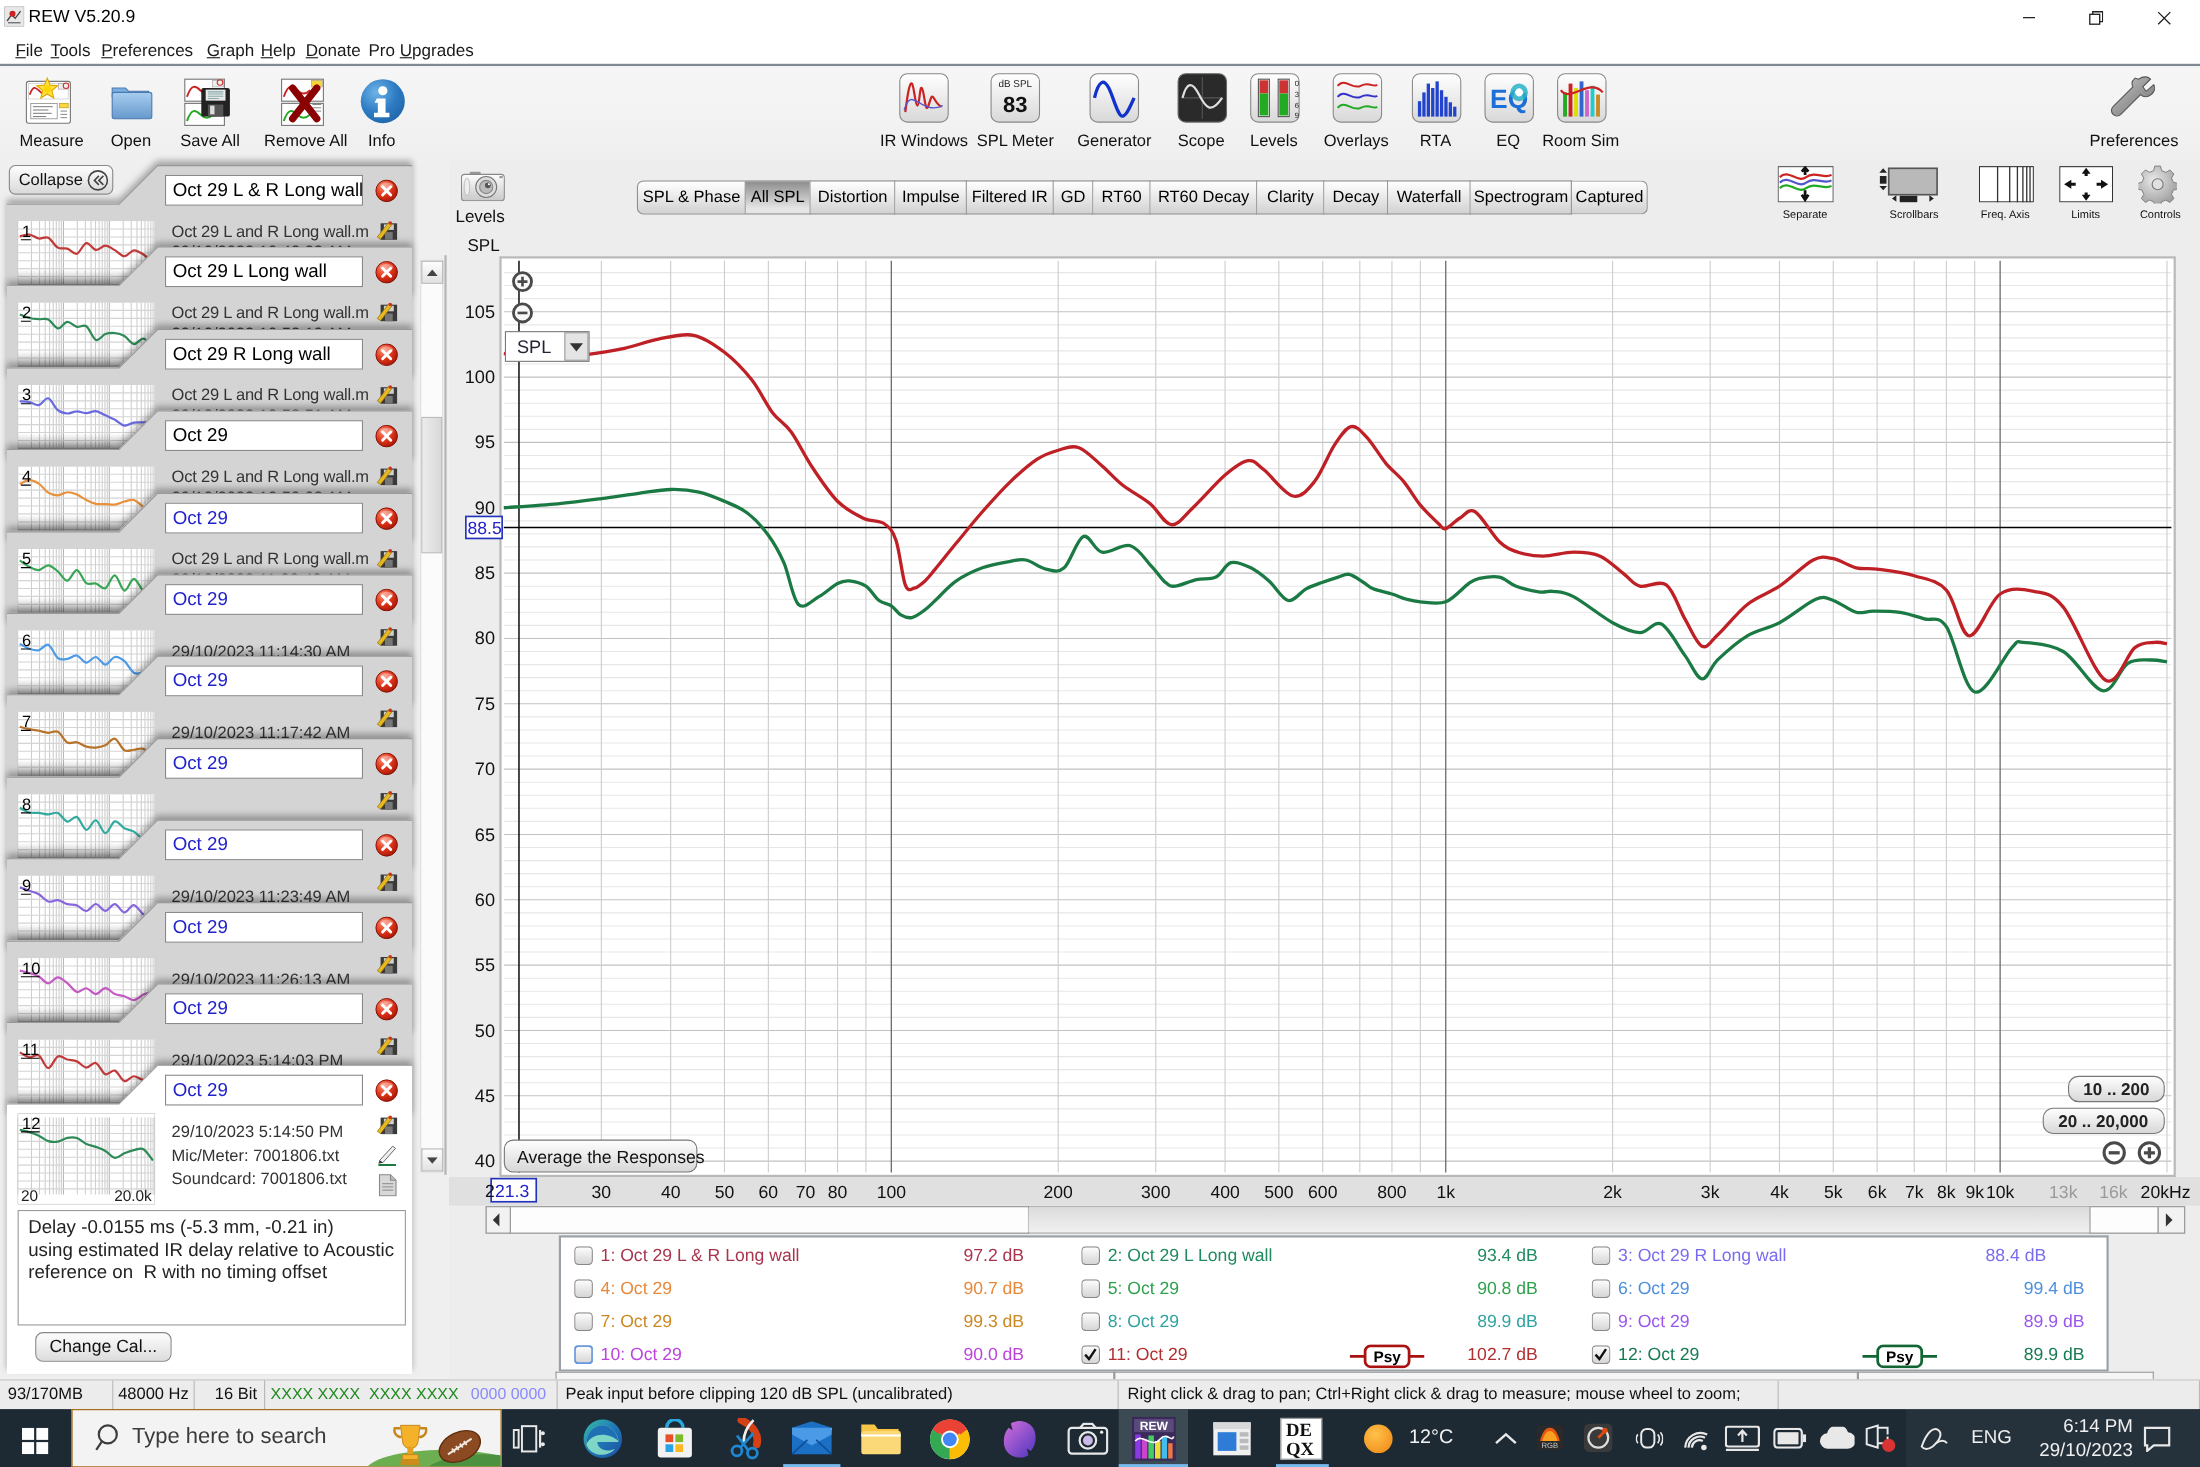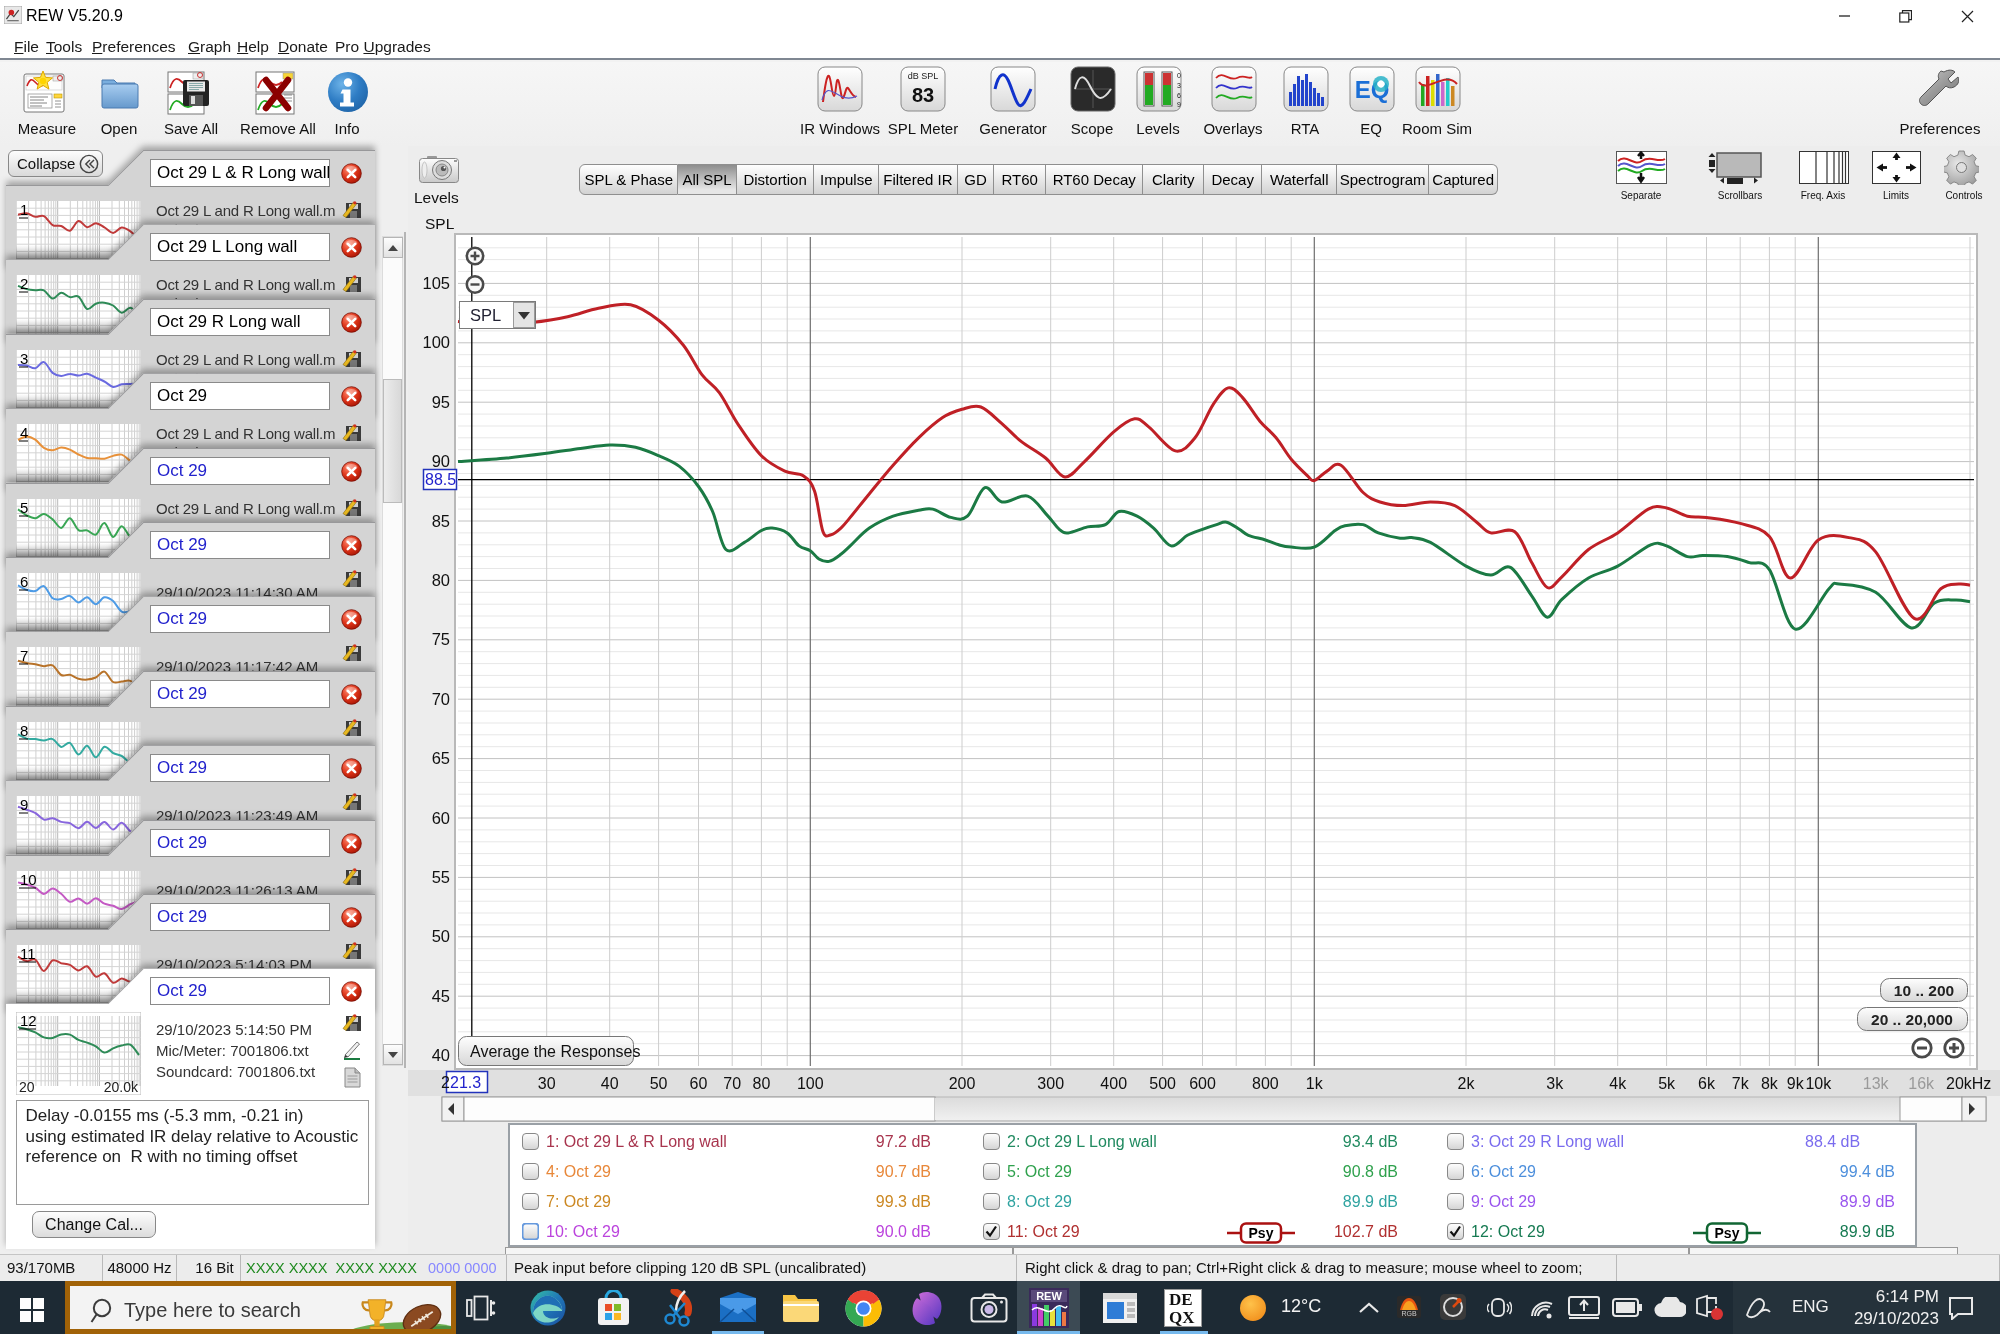--- a/index.html
+++ b/index.html
@@ -1051,21 +1051,21 @@
 <div class="abs" id="taskbar">
 <div class="abs" style="left:1733px;top:0;width:267px;height:53px;background:rgba(255,255,255,0.04);"></div>
 <svg class="abs" style="left:20px;top:17px;" width="24" height="24" viewBox="0 0 24 24">
       <g fill="#fdfdfd">
         <rect x="0" y="0" width="11" height="11"></rect>
         <rect x="13" y="0" width="11" height="11"></rect>
         <rect x="0" y="13" width="11" height="11"></rect>
         <rect x="13" y="13" width="11" height="11"></rect>
       </g>
     </svg>
-<div class="abs" style="left:65px;top:0px;width:391px;height:53px;background:#f3f3f3;border:5px solid #a16207;overflow:hidden;">
+<div class="abs" style="left:65px;top:0px;width:391px;height:53px;background:#f3f3f3;border:1px solid #a16207;overflow:hidden;">
 <svg class="abs" style="left:268px;top:30px;" width="123" height="23" viewBox="0 0 123 23">
         <ellipse cx="70" cy="26" rx="72" ry="20" fill="#6cae50"></ellipse>
         <ellipse cx="105" cy="30" rx="55" ry="20" fill="#4c9140"></ellipse>
       </svg>
 <svg class="abs" style="left:20px;top:11px;" width="26" height="30" viewBox="0 0 26 30">
         <circle cx="12" cy="11" r="8.2" fill="none" stroke="#3c3c3c" stroke-width="2"></circle>
         <path d="M6.5 17.5 L1.5 25" stroke="#3c3c3c" stroke-width="2"></path>
       </svg>
 <div class="abs" style="left:54px;top:13px;font-size:20px;color:#3a3a3a;">Type here to search</div>
 <svg class="abs" style="left:291px;top:12px;" width="32" height="39" viewBox="0 0 36 44">

